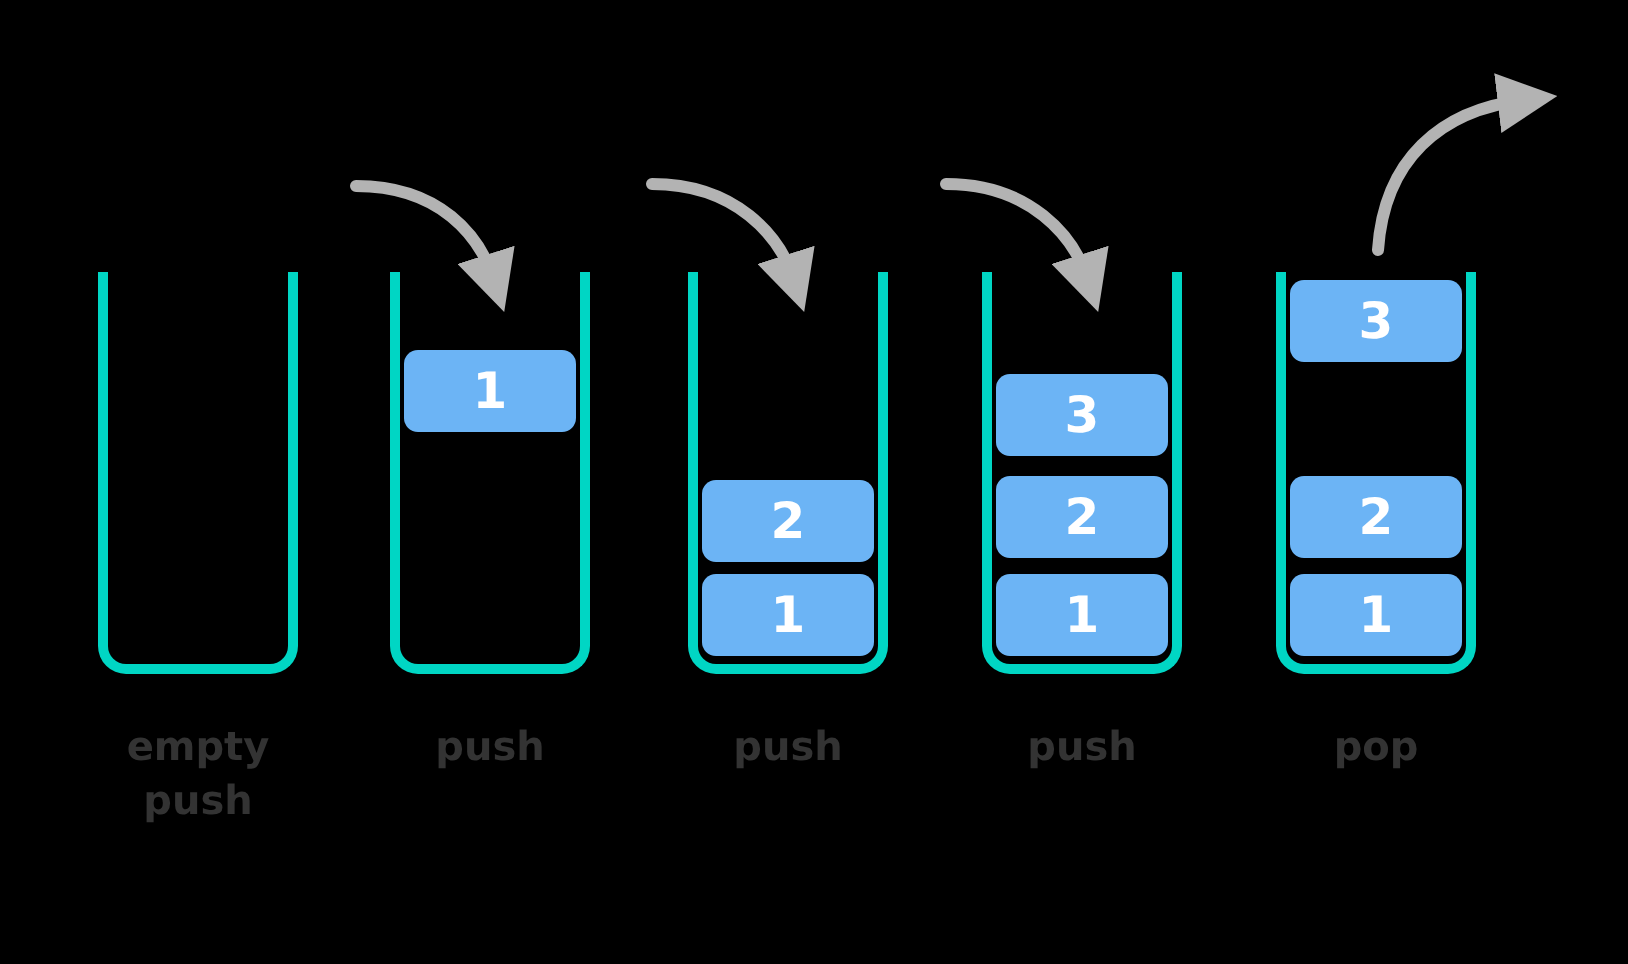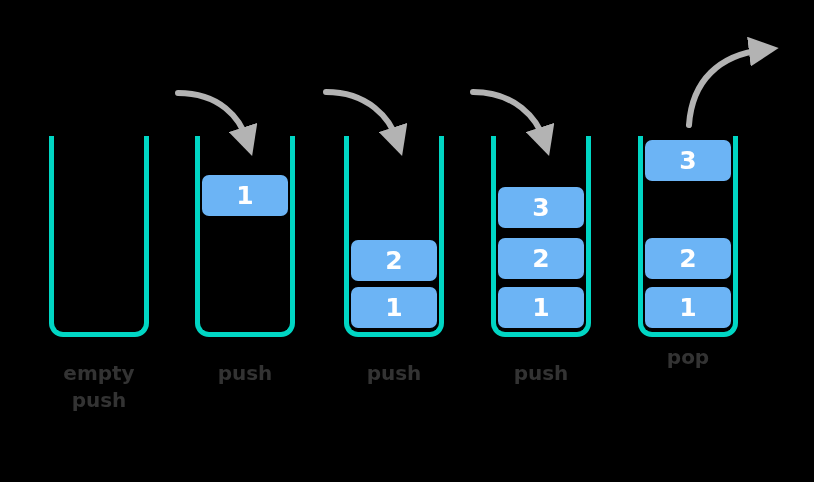--- a/index.html
+++ b/index.html
@@ -119,21 +119,21 @@
   </div>
 
   <div class="column" style="left:638px; top:136px;">
     <div class="container-shape" style="top:0px; height:201px;"></div>
     <div class="blocks" style="top:0px; height:201px;">
       <div class="block" style="top:4px;">3</div>
       <div class="block" style="top:102px;">2</div>
       <div class="block" style="top:151px;">1</div>
     </div>
   </div>
-  <div class="caption" style="left:623px; top:344px;">
+  <div class="caption" style="left:623px; top:360px;">
     <div>pop</div>
   </div>
 
   <svg class="arrow-layer" viewBox="0 0 814 482" xmlns="http://www.w3.org/2000/svg">
     <defs>
       <marker id="head-down" markerWidth="5" markerHeight="5" refX="2.2" refY="2.5" orient="auto">
         <path d="M0,0 L5,2.5 L0,5 z" fill="#b3b3b3"></path>
       </marker>
     </defs>
 

